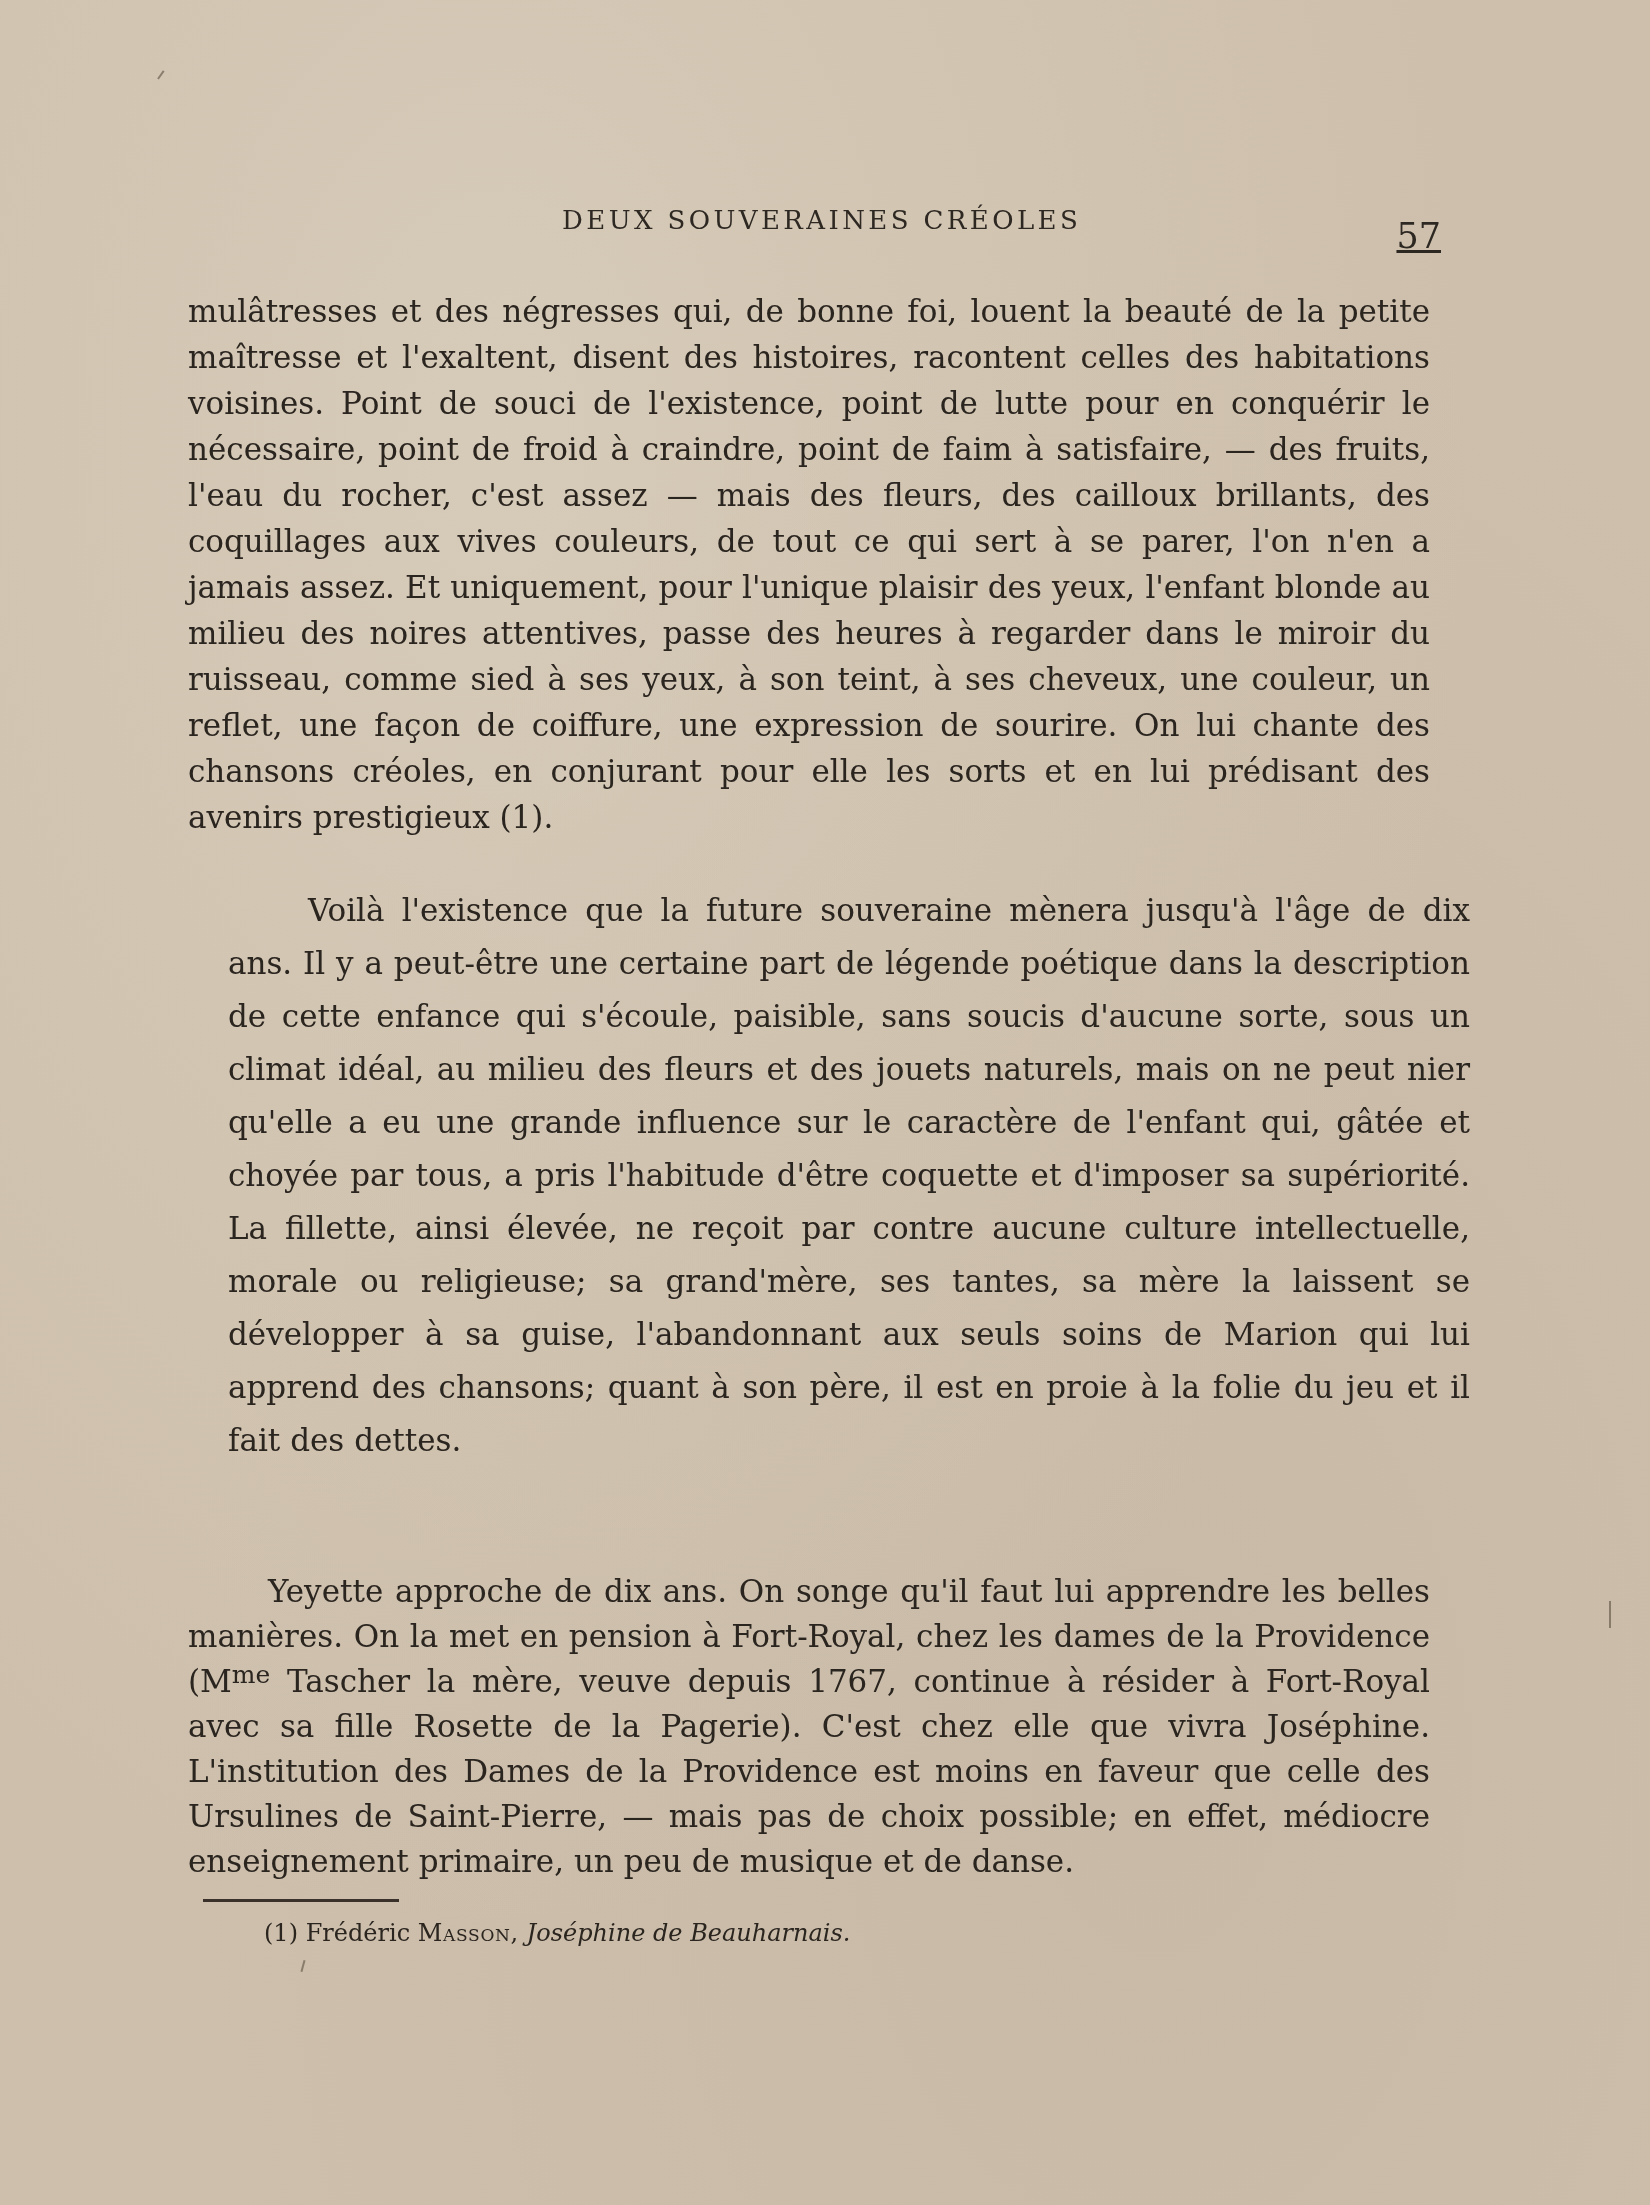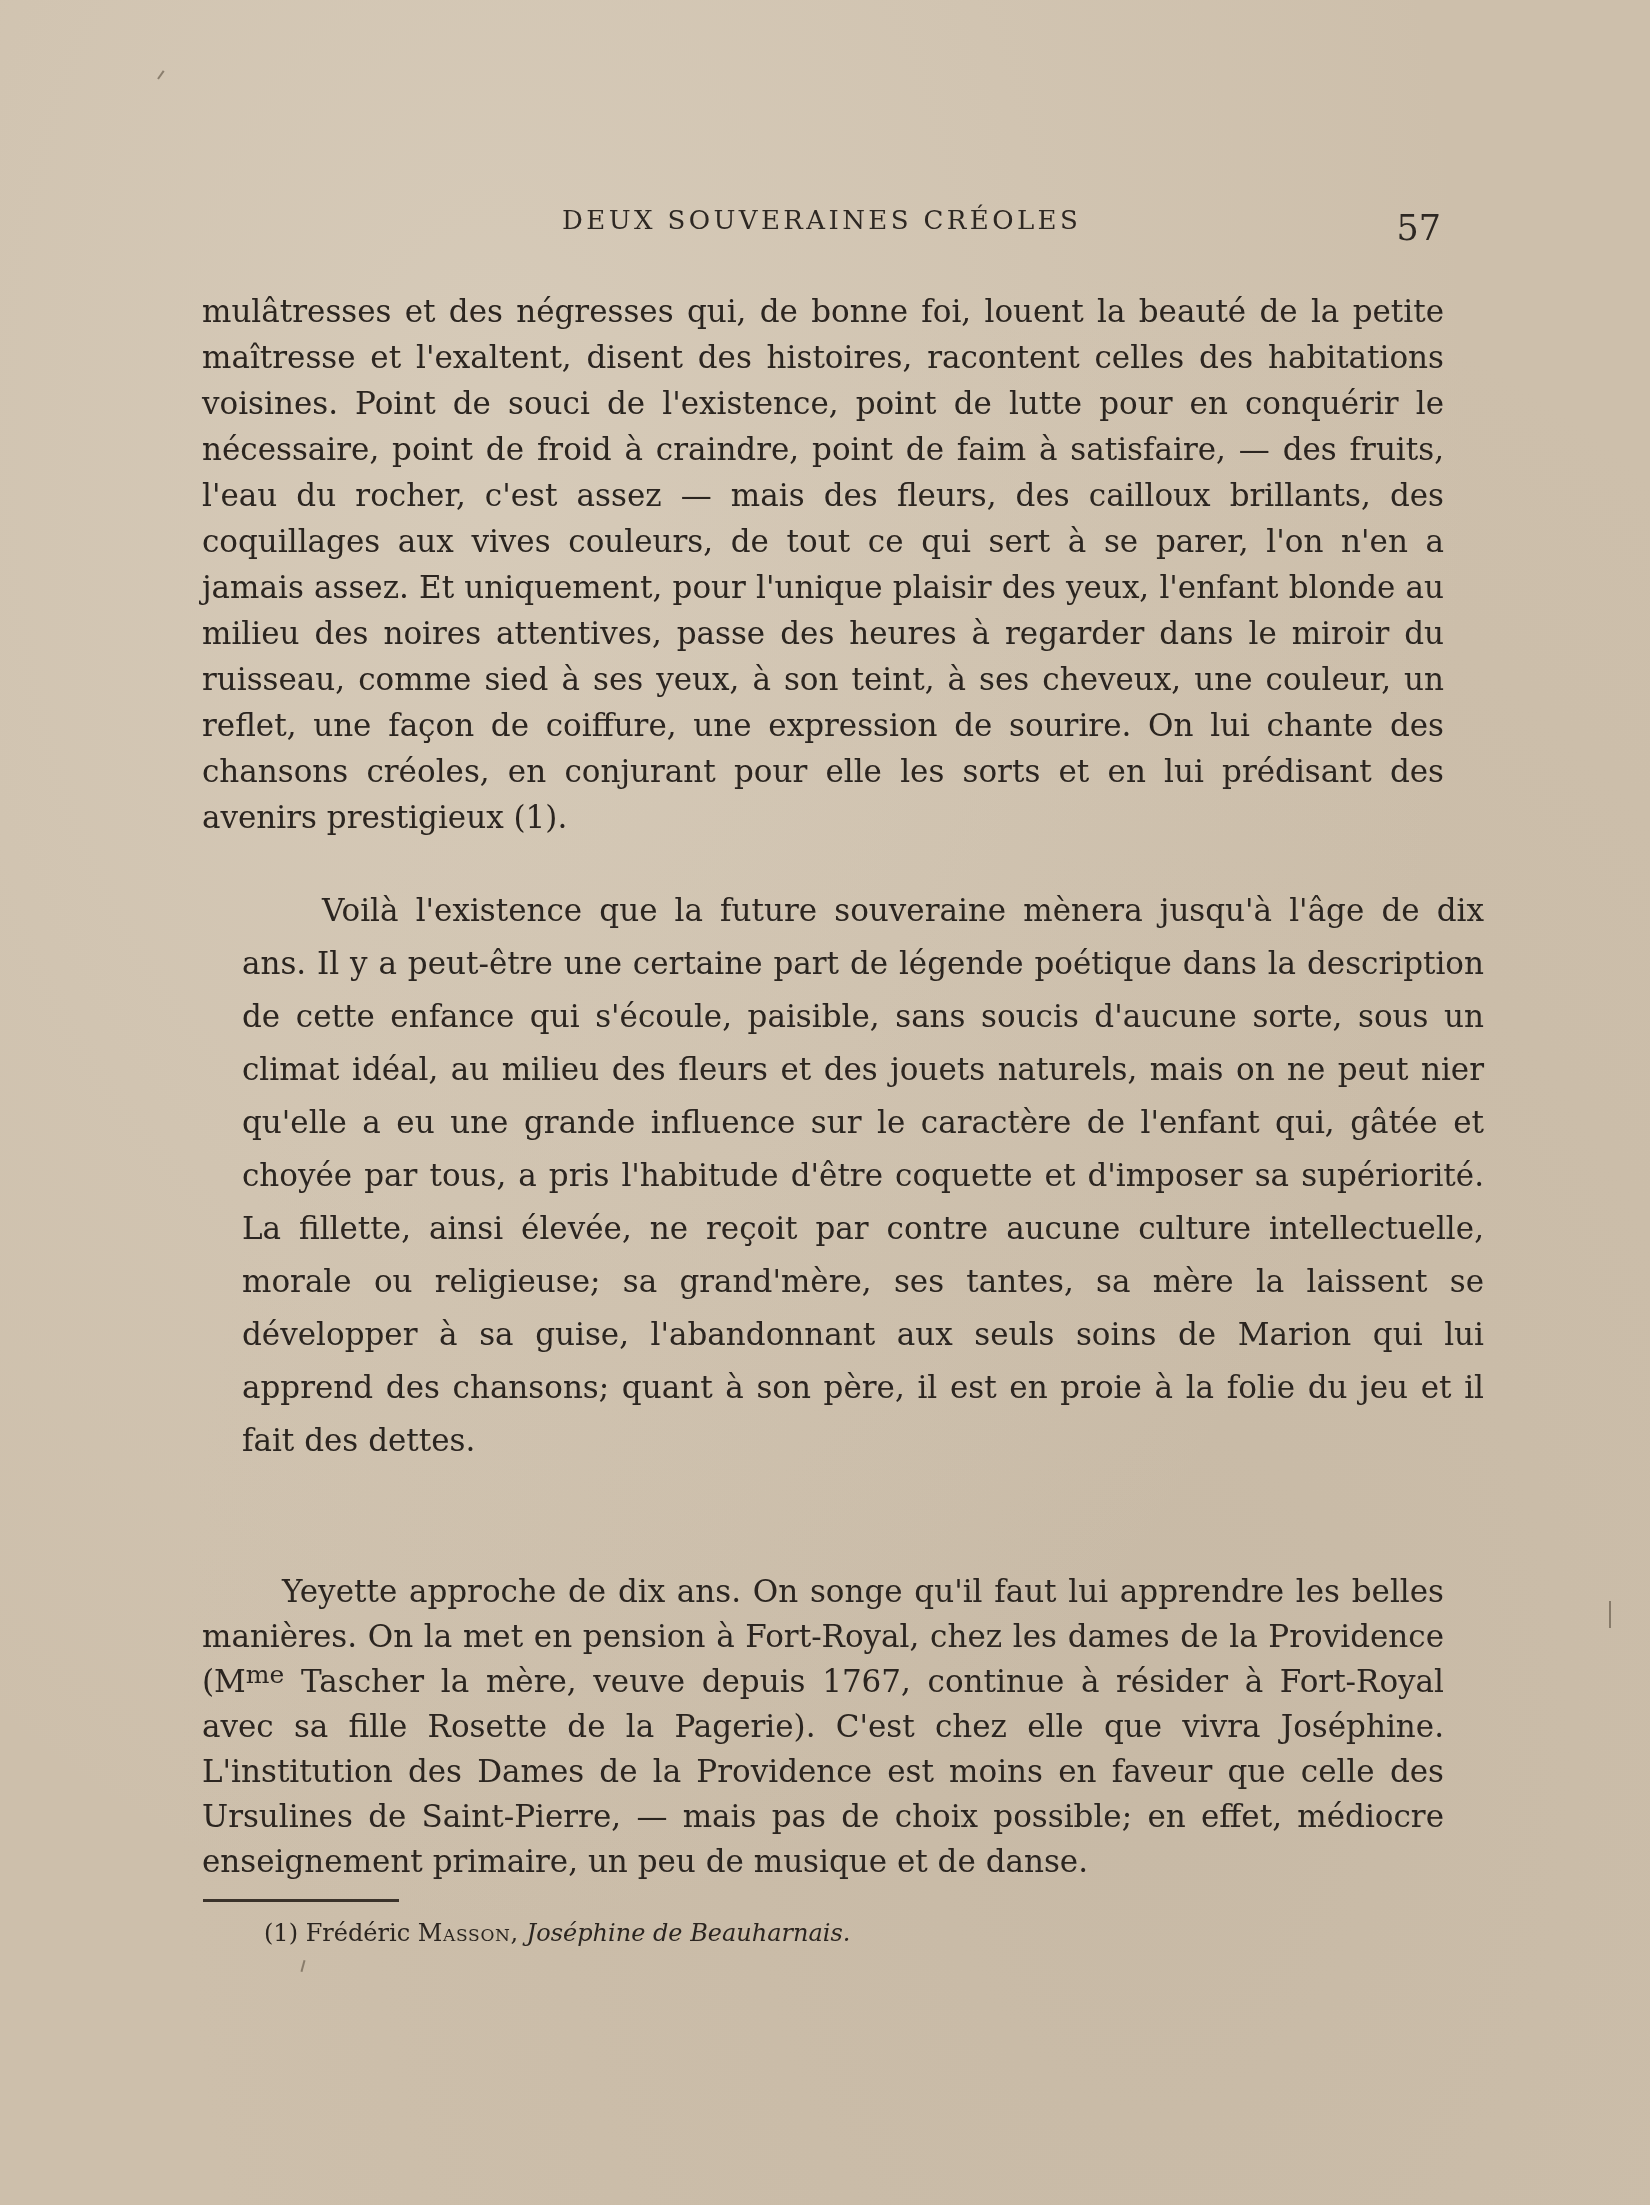--- a/index.html
+++ b/index.html
@@ -35,27 +35,28 @@
     position: absolute;
     left: 359px;
     top: 5.4px;
     font-size: 26px;
     letter-spacing: 3.4px;
     color: #2e2823;
   }
   .page-number {
     position: absolute;
     right: 0;
-    top: 8px;
+    top: 16px;
     font-size: 35px;
     color: #2e2823;
+    text-decoration: underline;
   }
   .text-block {
     position: absolute;
-    left: 202px;
+    left: 188px;
     width: 1242px;
     font-size: 31px;
     text-align: justify;
     color: #2b2520;
   }
   .para {
     margin: 0;
   }
   .para p { margin: 0; }
   #para1 { top: 288px; line-height: 46px; }

